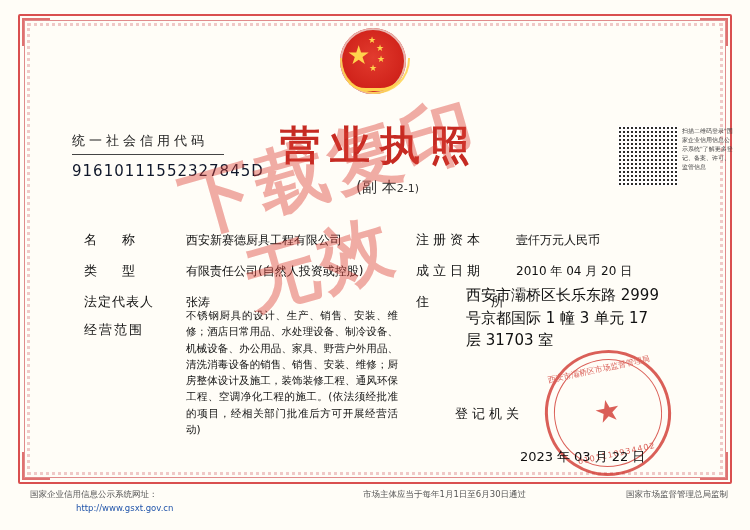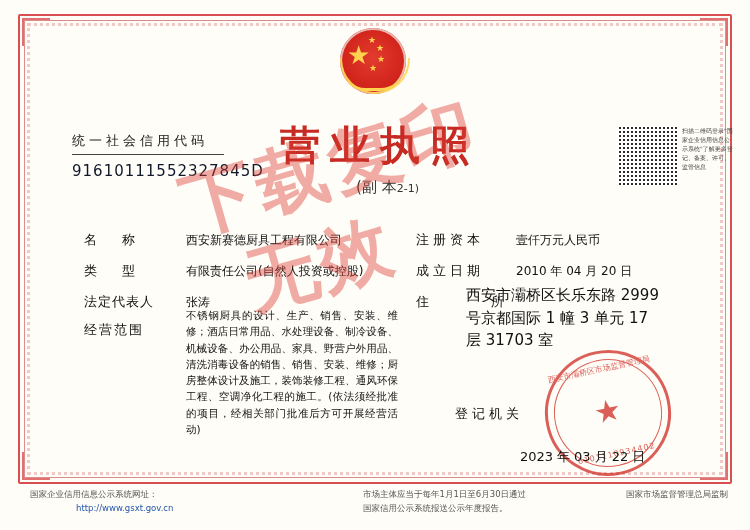--- a/index.html
+++ b/index.html
@@ -251,18 +251,17 @@
 
 </div>
 
 <div class="footer">
   <div class="f-left">
     <div>国家企业信用信息公示系统网址：</div>
     <div style="color:#2255aa;padding-left:46px;">http://www.gsxt.gov.cn</div>
   </div>
   <div class="f-mid">
     <div>市场主体应当于每年1月1日至6月30日通过</div>
-    <div>国家信用公示系统报送公示年度报告。</div>
   </div>
   <div class="f-right">
     <div>国家市场监督管理总局监制</div>
   </div>
 </div>
 
 </body></html>

